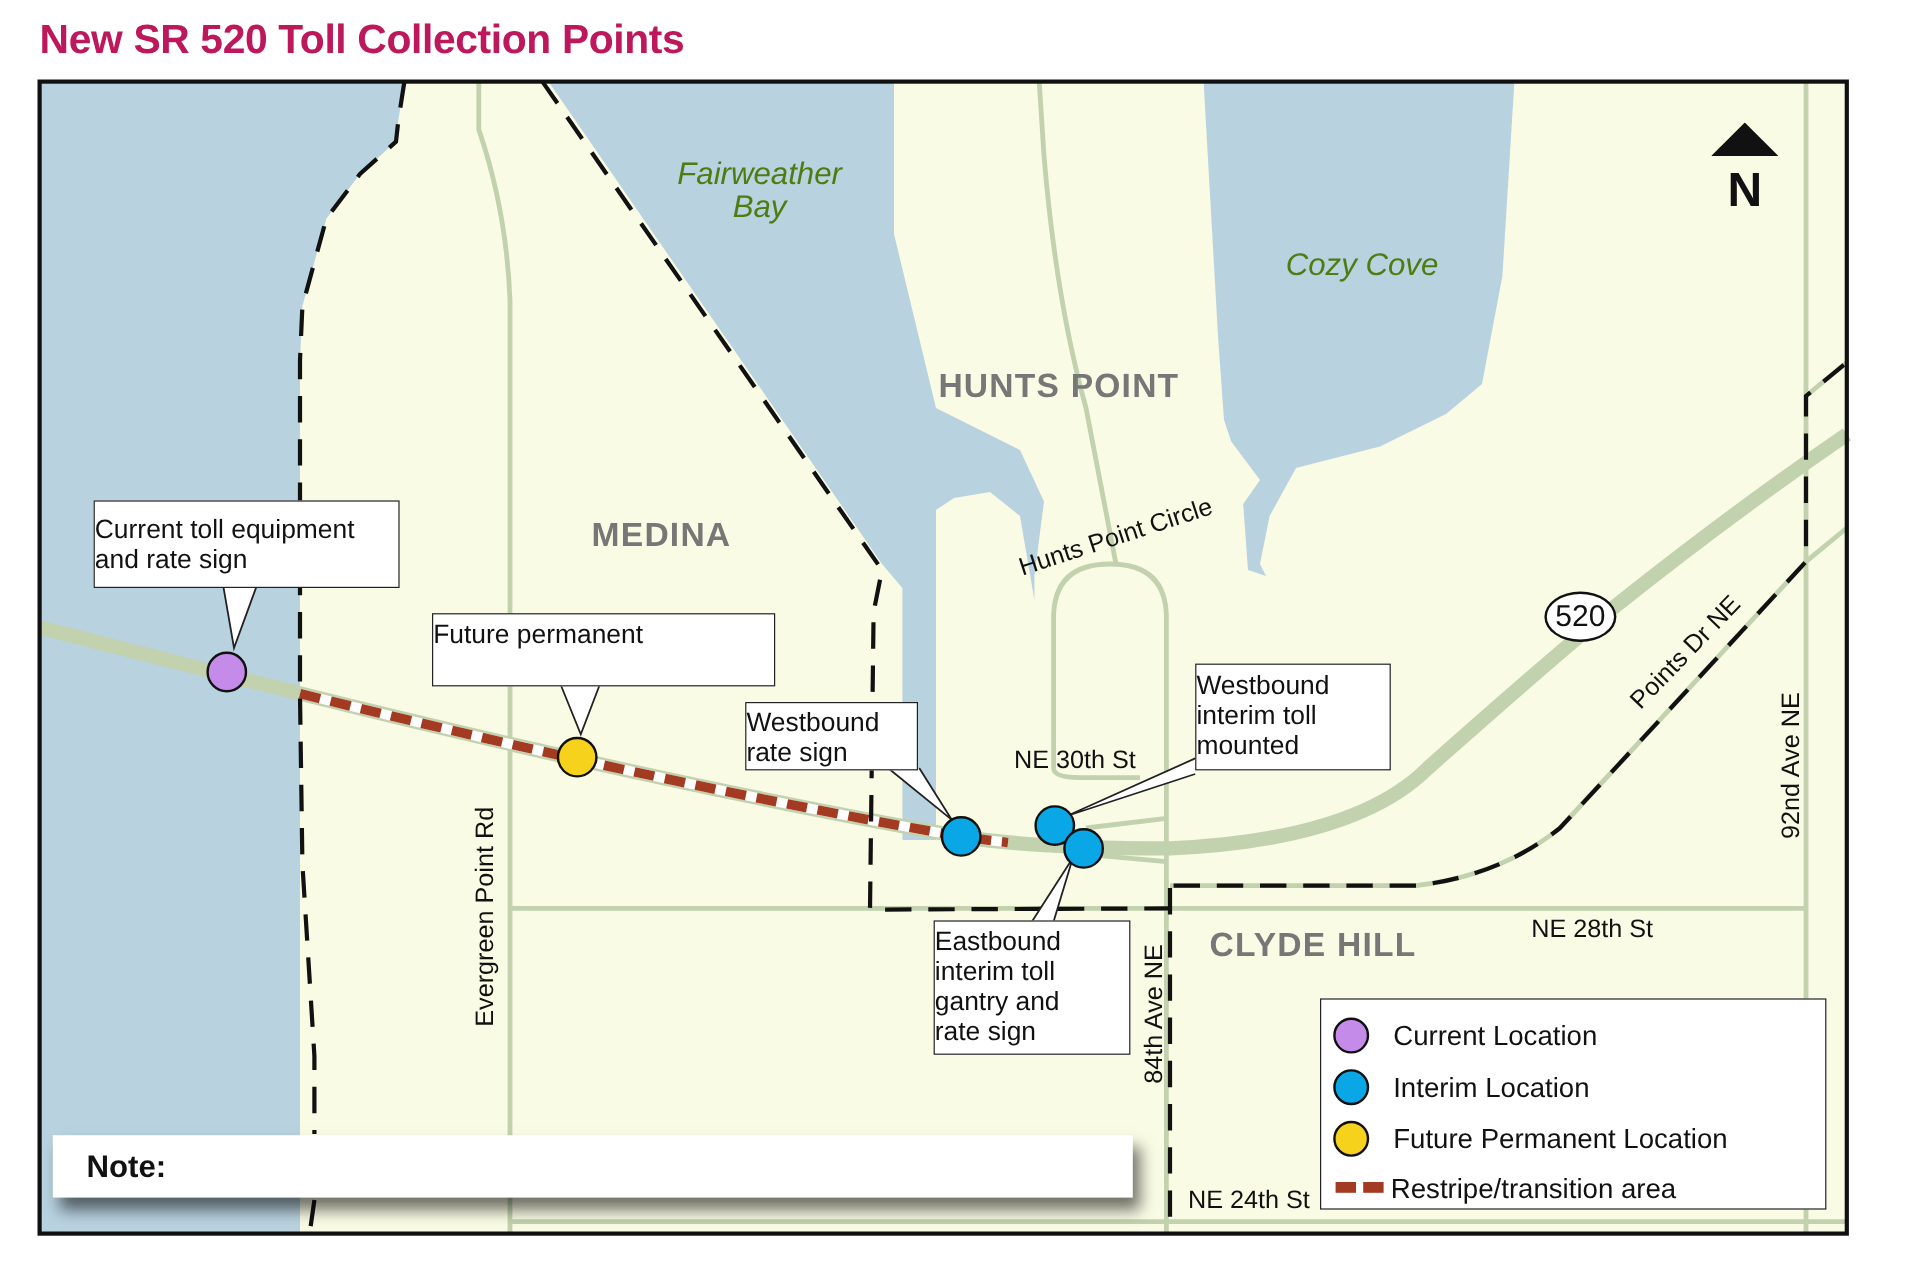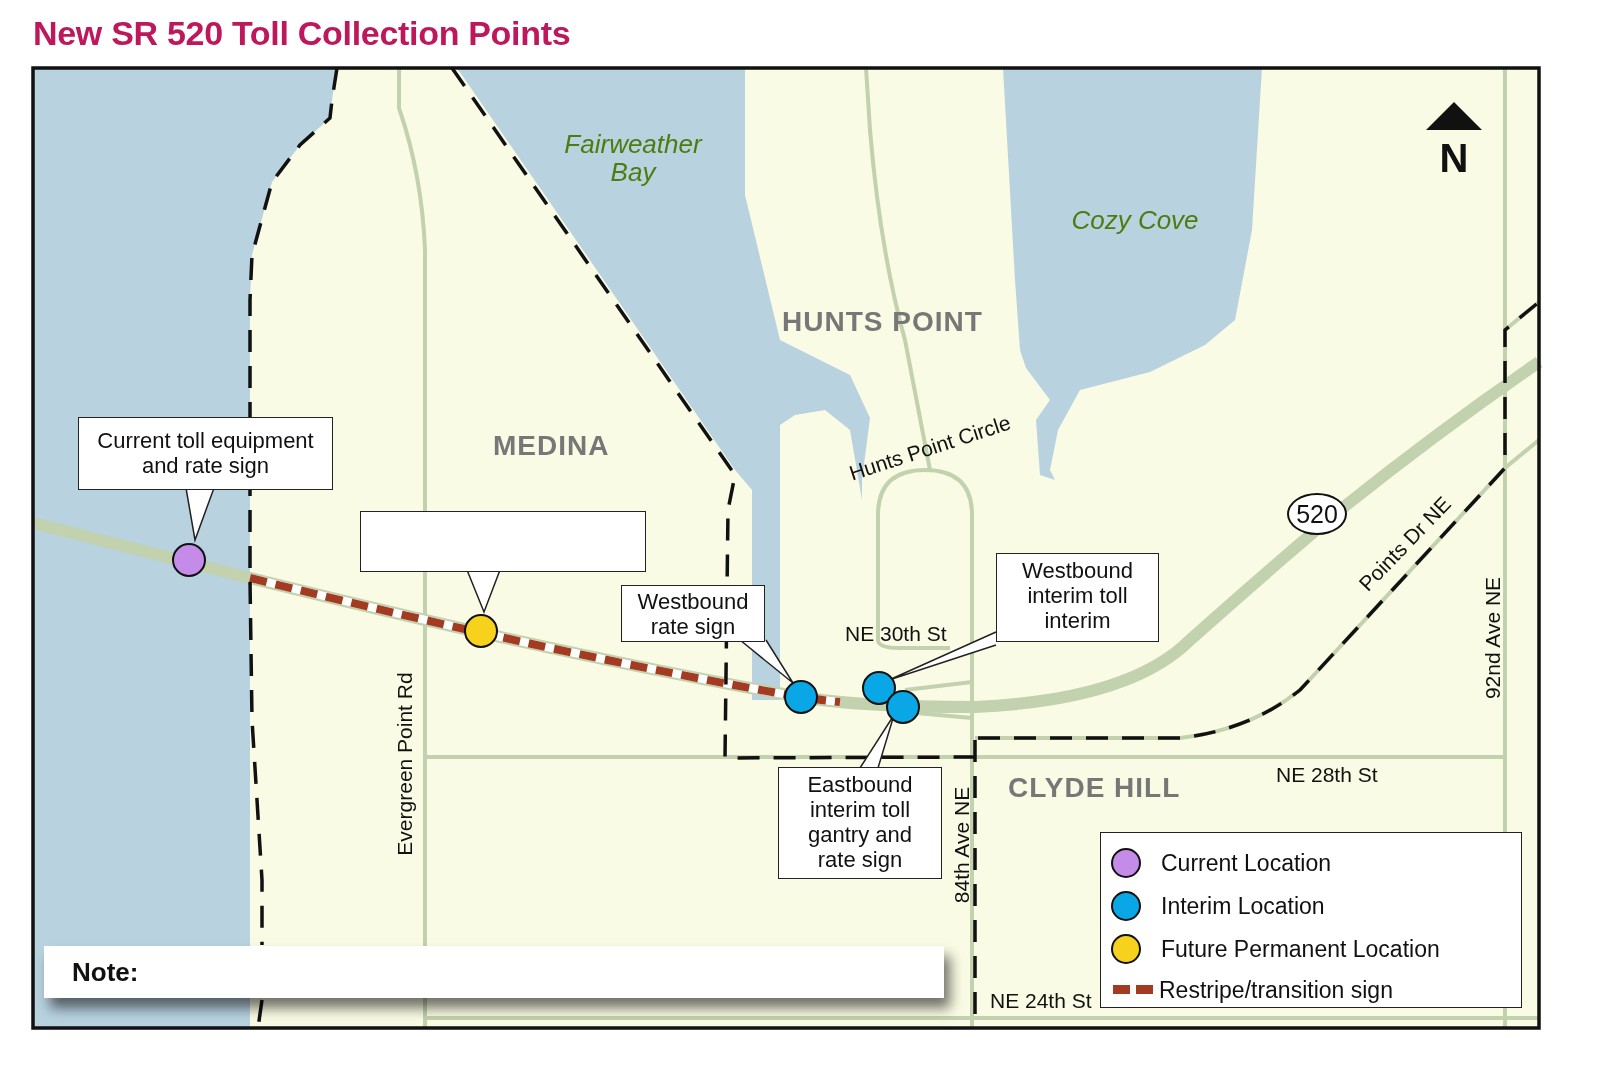--- a/index.html
+++ b/index.html
@@ -2,21 +2,21 @@
 <html><head>
 <meta charset="utf-8">
 <style>
   html, body { margin: 0; padding: 0; background: #ffffff; }
   body { width: 1600px; height: 1073px; position: relative; overflow: hidden;
          font-family: "Liberation Sans", sans-serif; }
   .title { position: absolute; left: 33px; top: 14px; font-size: 34px; font-weight: bold;
            color: #be185d; font-family: "Liberation Sans", sans-serif; letter-spacing: -0.3px; }
   .map { position: absolute; left: 0; top: 0; }
   .callout { position: absolute; background: #fff; border: 1.5px solid #222; color: #111;
-             font-size: 22px; line-height: 25px; text-align: center;
+             font-size: 22px; line-height: 25px; text-align: left;
              font-family: "Liberation Sans", sans-serif; box-sizing: border-box; }
   .place { position: absolute; font-weight: bold; color: #777; font-size: 28px; letter-spacing: 1px;
            font-family: "Liberation Sans", sans-serif; }
   .water { position: absolute; font-style: italic; color: #4d7c0f; font-size: 26px; text-align: center;
            line-height: 28px; font-family: "Liberation Sans", sans-serif; }
   .road { position: absolute; color: #111; font-size: 21px; white-space: nowrap;
           font-family: "Liberation Sans", sans-serif; }
   .legend { position: absolute; left: 1100px; top: 832px; width: 422px; height: 176px; background: #fff;
             border: 1.5px solid #222; box-sizing: border-box; }
   .legend-item { position: absolute; left: 10px; height: 36px; display: flex; align-items: center; }
@@ -93,29 +93,30 @@
   <circle cx="903" cy="707" r="16" fill="#0aa7e6" stroke="#111" stroke-width="2"></circle>
 
   <rect x="33" y="68" width="1506" height="960" fill="none" stroke="#111" stroke-width="3.5"></rect>
 </svg>
 
 <div class="callout" style="left:78px; top:417px; width:255px; height:73px; padding-top:10px;">
   <div>Current toll equipment</div>
   <div>and rate sign</div>
 </div>
 <div class="callout" style="left:360px; top:511px; width:286px; height:61px; padding-top:4px;">
+  <div>Future permanent</div>
 </div>
 <div class="callout" style="left:621px; top:585px; width:144px; height:57px; padding-top:3px;">
   <div>Westbound</div>
   <div>rate sign</div>
 </div>
 <div class="callout" style="left:996px; top:553px; width:163px; height:89px; padding-top:4px;">
   <div>Westbound</div>
   <div>interim toll</div>
-  <div>interim</div>
+  <div>mounted</div>
 </div>
 <div class="callout" style="left:778px; top:767px; width:164px; height:112px; padding-top:4px;">
   <div>Eastbound</div>
   <div>interim toll</div>
   <div>gantry and</div>
   <div>rate sign</div>
 </div>
 
 <div class="place" style="left:493px; top:430px;">MEDINA</div>
 <div class="place" style="left:782px; top:306px;text-align:center;">HUNTS POINT</div>
@@ -156,19 +157,19 @@
   </div>
   <div class="legend-item" style="top:98px;">
     <div class="legend-dot" style="background:#f7d21c;"></div>
     <span class="legend-label">Future Permanent Location</span>
   </div>
   <div class="legend-item" style="top:139px; left:12px;">
     <div class="legend-dash">
         <span></span>
         <span></span>
       </div>
-    <span class="legend-label" style="margin-left:6px;">Restripe/transition sign</span>
+    <span class="legend-label" style="margin-left:6px;">Restripe/transition area</span>
   </div>
 </div>
 
 <div class="note">
   <b>Note:</b>
 </div>
 
 </body></html>

